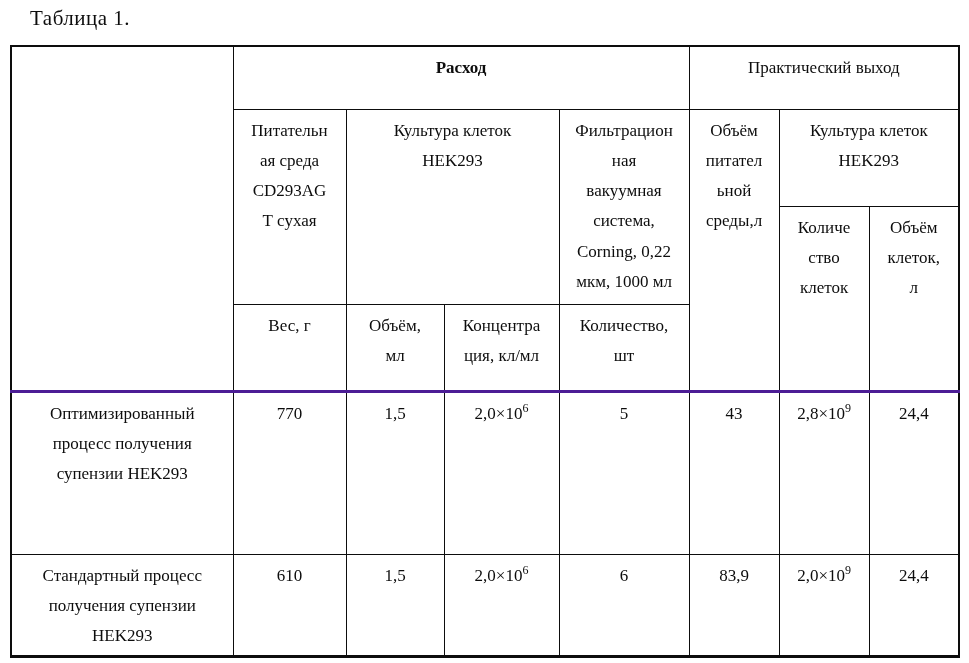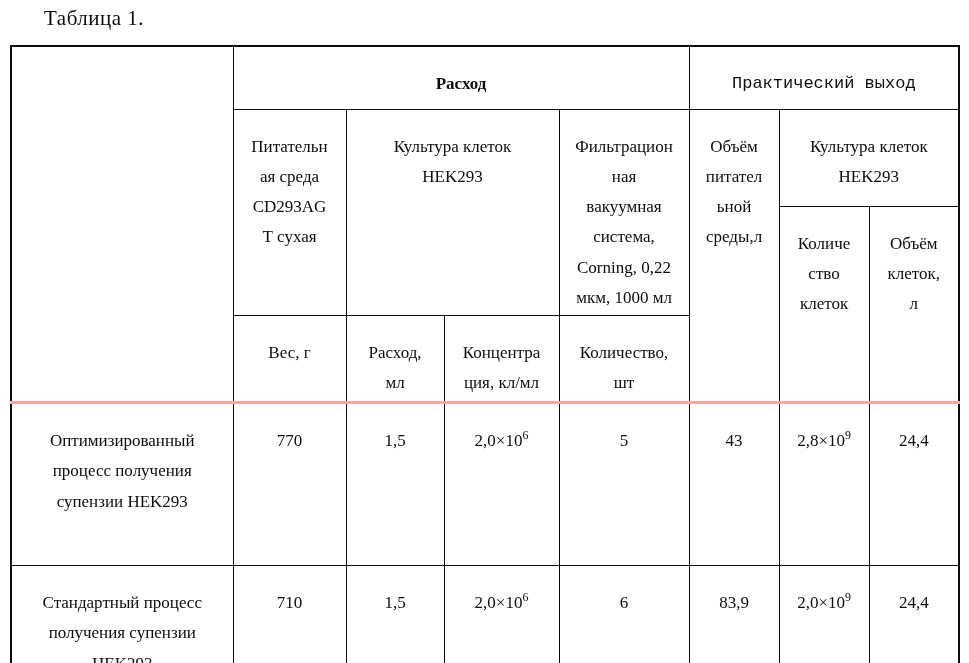--- a/index.html
+++ b/index.html
@@ -10,55 +10,55 @@
   body {
     width: 969px;
     height: 663px;
     position: relative;
     font-family: "Liberation Serif", "DejaVu Serif", serif;
     color: #0d0d0d;
     overflow: hidden;
   }
   .doc-title {
     position: absolute;
-    left: 44px;
+    left: 30px;
     top: 6px;
     font-size: 21px;
     letter-spacing: 0.5px;
   }
   table.doc-table {
     position: absolute;
     left: 10px;
     top: 45px;
     width: 948px;
     border-collapse: collapse;
     table-layout: fixed;
     border: 2px solid #0d0d0d;
     border-bottom: 3px solid #0d0d0d;
   }
   table.doc-table td {
     border: 1px solid #0d0d0d;
     vertical-align: top;
     text-align: center;
-    padding: 22px 3px 2px 3px;
+    padding: 6px 3px 2px 3px;
     font-size: 17px;
     line-height: 1.78;
     white-space: pre-line;
     overflow: hidden;
   }
   td.group-label { font-weight: bold; }
-  td.group-label.plain { font-weight: normal; font-family: Liberation Mono, monospace; }
+  td.group-label.plain { font-weight: normal; }
   tr.r1 { height: 63px; }
   tr.r2 { height: 97px; }
   tr.r3 { height: 98px; }
   tr.r4 { height: 87px; }
   tr.d1 { height: 163px; }
   tr.d2 { height: 102px; font-family: Liberation Serif, serif; }
   td.bt2 { border-top-width: 2px; }
-  tr.d1 td { border-top: 3px solid #fca5a5; }
+  tr.d1 td { border-top: 3px solid #4c1d95; }
   td sup {
     font-size: 12px;
     line-height: 1;
     vertical-align: super;
   }
 </style>
 </head>
 <body>
 
 <div class="doc-title">Таблица 1.</div>
@@ -103,21 +103,21 @@
     <tr class="r3">
       <td rowspan="2" class="bt2">Количе
 ство
 клеток</td>
       <td rowspan="2" class="bt2">Объём
 клеток,
 л</td>
     </tr>
     <tr class="r4">
       <td class="bt2">Вес, г</td>
-      <td class="bt2">Расход,
+      <td class="bt2">Объём,
 мл</td>
       <td class="bt2">Концентра
 ция, кл/мл</td>
       <td class="bt2">Количество,
 шт</td>
     </tr>
     <tr class="d1">
       <td>Оптимизированный
 процесс получения
 супензии HEK293</td>
@@ -126,21 +126,21 @@
       <td><span>2,0×10</span><sup>6</sup></td>
       <td>5</td>
       <td>43</td>
       <td><span>2,8×10</span><sup>9</sup></td>
       <td>24,4</td>
     </tr>
     <tr class="d2">
       <td>Стандартный процесс
 получения супензии
 HEK293</td>
-      <td>710</td>
+      <td>610</td>
       <td>1,5</td>
       <td><span>2,0×10</span><sup>6</sup></td>
       <td>6</td>
       <td>83,9</td>
       <td><span>2,0×10</span><sup>9</sup></td>
       <td>24,4</td>
     </tr>
   </tbody>
 </table>
 

